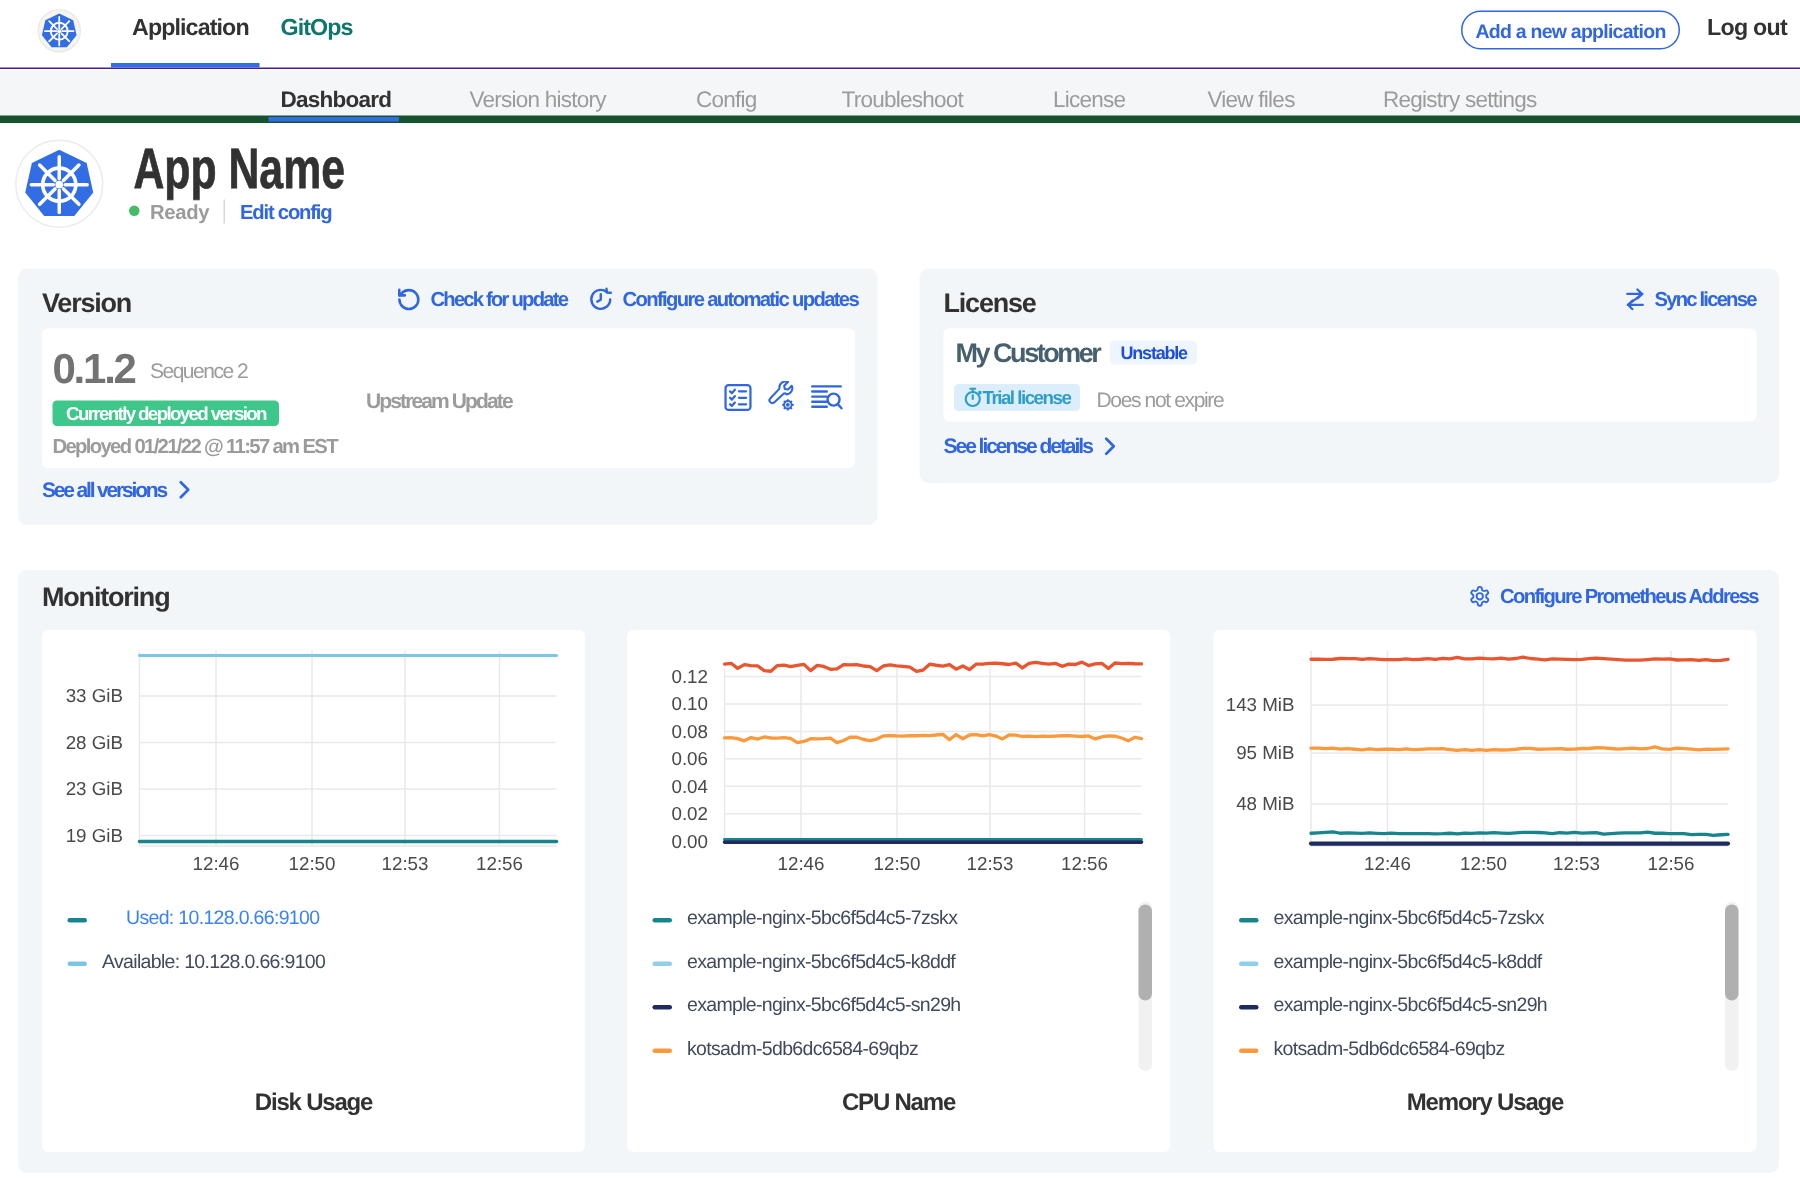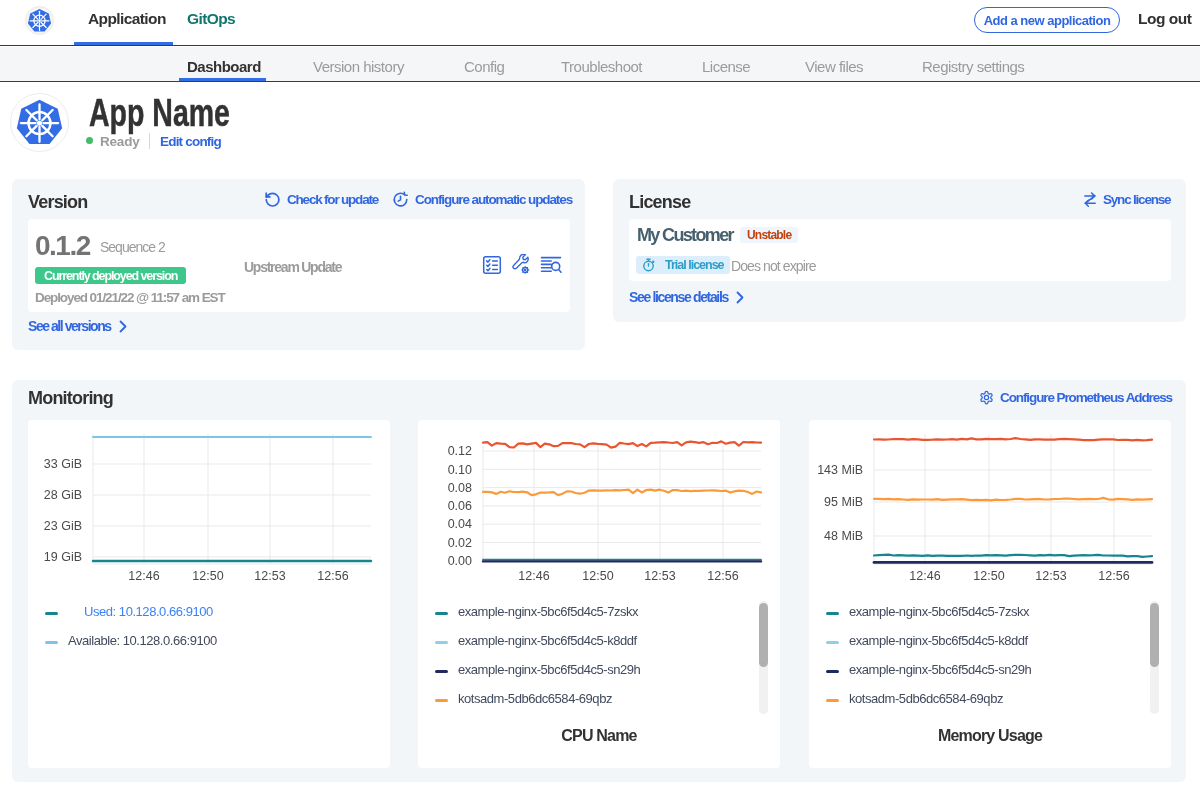--- a/index.html
+++ b/index.html
@@ -17,21 +17,21 @@
         <circle cx="20" cy="20.5" r="9" fill="none" stroke="#fff" stroke-width="2"></circle>
         <circle cx="20" cy="20.5" r="2.1" fill="#fff"></circle>
       </svg>
     </div>
     <div class="abs" style="left:88px;top:10px;font-size:15.5px;font-weight:600;letter-spacing:-0.6px;color:#323232">Application</div>
     <div class="abs" style="left:74px;top:42px;width:99px;height:3px;background:#326de6"></div>
     <div class="abs" style="left:187px;top:10px;font-size:15.5px;font-weight:600;letter-spacing:-0.6px;color:#0f766e">GitOps</div>
     <div class="abs" style="left:974px;top:7px;width:146px;height:26px;border:1.5px solid #3066e0;border-radius:14px;display:flex;align-items:center;justify-content:center;font-size:13px;font-weight:700;letter-spacing:-0.5px;color:#3066e0">Add a new application</div>
     <div class="abs" style="left:1138px;top:10px;font-size:15.5px;font-weight:700;letter-spacing:-0.5px;color:#323232">Log out</div>
   </div>
-<div class="abs" style="left:0;top:47px;width:1200px;height:35px;background:#f5f6f8;border-bottom:1px solid #14532d">
+<div class="abs" style="left:0;top:47px;width:1200px;height:35px;background:#f5f6f8;border-bottom:5px solid #14532d">
     <div class="abs" style="left:187px;top:11px;font-size:15px;font-weight:600;letter-spacing:-0.5px;color:#323232">Dashboard</div>
     <div class="abs" style="left:313px;top:11px;font-size:15px;font-weight:400;letter-spacing:-0.5px;color:#9b9b9b">Version history</div>
     <div class="abs" style="left:464px;top:11px;font-size:15px;font-weight:500;letter-spacing:-0.5px;color:#9b9b9b">Config</div>
     <div class="abs" style="left:561px;top:11px;font-size:15px;font-weight:500;letter-spacing:-0.5px;color:#9b9b9b">Troubleshoot</div>
     <div class="abs" style="left:702px;top:11px;font-size:15px;font-weight:500;letter-spacing:-0.5px;color:#9b9b9b">License</div>
     <div class="abs" style="left:805px;top:11px;font-size:15px;font-weight:500;letter-spacing:-0.5px;color:#9b9b9b">View files</div>
     <div class="abs" style="left:922px;top:11px;font-size:15px;font-weight:500;letter-spacing:-0.5px;color:#9b9b9b">Registry settings</div>
     <div class="abs" style="left:179px;top:31px;width:87px;height:3px;background:#326de6"></div>
   </div>
 <div class="abs" style="left:10px;top:93px;width:59px;height:59px;border-radius:50%;background:#fff;border:1px solid #ececec;display:flex;align-items:center;justify-content:center">
@@ -110,22 +110,22 @@
 <div class="abs iconrow" style="left:1083px;top:192px">
     <svg width="14" height="15" viewBox="0 0 14 15" fill="none" stroke="#3066e0" stroke-width="1.5" stroke-linecap="round" stroke-linejoin="round">
       <path d="M1.8 3.9h9.8M8.6 1l3 2.9-2.9 3"></path>
       <path d="M12 3.9L2.2 11.2"></path>
       <path d="M12.2 11.2H2.4M5.4 8.3l-3 2.9 2.9 3"></path>
     </svg>
     <span class="link" style="letter-spacing:-1.2px">Sync license</span>
   </div>
 <div class="abs" style="left:629px;top:219px;width:542px;height:62px;background:#fff;border-radius:4px"></div>
 <div class="abs" style="left:637px;top:225px;font-size:18px;font-weight:700;letter-spacing:-1.65px;color:#46606e">My Customer</div>
-<div class="abs" style="left:740px;top:227px;height:16px;background:#eef5fd;border-radius:3px;display:flex;align-items:center;padding:0 7px;font-size:12px;font-weight:600;letter-spacing:-0.8px;color:#c2410c">Unstable</div>
-<div class="abs iconrow" style="left:636px;top:256px;height:18px;background:#dcedfb;border-radius:3px;padding:0 6px;gap:10px">
+<div class="abs" style="left:740px;top:227px;height:16px;background:#eef5fd;border-radius:3px;display:flex;align-items:center;padding:0 7px;font-size:12px;font-weight:600;letter-spacing:-0.8px;color:#1d4ed8">Unstable</div>
+<div class="abs iconrow" style="left:636px;top:256px;height:18px;background:#dcedfb;border-radius:3px;padding:0 6px;gap:0">
     <span style="display:flex">
       <svg width="13" height="14" viewBox="0 0 13 14" fill="none" stroke="#2d9ec9" stroke-width="1.4" stroke-linecap="round">
         <circle cx="6.5" cy="8" r="4.7"></circle>
         <path d="M6.5 5.6V8"></path>
         <path d="M4.9 1.2h3.2"></path>
         <path d="M6.5 1.4v1.7"></path>
         <path d="M10.8 3.3l.9.9M11.7 3.3l-.9.9"></path>
       </svg>
     </span>
     <span style="font-size:12.5px;font-weight:700;letter-spacing:-1.0px;color:#2d9ec9">Trial license</span>
@@ -168,20 +168,21 @@
       <text x="54" y="141.2" text-anchor="end" font-size="12.5" fill="#4a4a4a">19 GiB</text>
       <text x="116" y="160" text-anchor="middle" font-size="12.5" fill="#4a4a4a">12:46</text>
       <text x="180" y="160" text-anchor="middle" font-size="12.5" fill="#4a4a4a">12:50</text>
       <text x="242" y="160" text-anchor="middle" font-size="12.5" fill="#4a4a4a">12:53</text>
       <text x="305" y="160" text-anchor="middle" font-size="12.5" fill="#4a4a4a">12:56</text>
     </svg>
     <div style="position:absolute;left:17px;top:192px;width:13px;height:3px;border-radius:2px;background:#17858e"></div>
     <div style="position:absolute;left:56px;top:184px;font-size:13px;letter-spacing:-0.45px;color:#3b82f6;white-space:nowrap">Used: 10.128.0.66:9100</div>
     <div style="position:absolute;left:17px;top:221px;width:13px;height:3px;border-radius:2px;background:#7cc5e5"></div>
     <div style="position:absolute;left:40px;top:213px;font-size:13px;letter-spacing:-0.45px;color:#414a5c;white-space:nowrap">Available: 10.128.0.66:9100</div>
+    <div style="position:absolute;left:0;top:307px;width:362px;text-align:center;font-size:16px;font-weight:700;letter-spacing:-0.8px;color:#323232">Disk Usage</div>
   </div>
 <div style="position:absolute;left:418px;top:420px;width:362px;height:348px;background:#fff;border-radius:4px;">
     <svg width="362" height="166" viewBox="0 0 362 166" style="position:absolute;left:0;top:0">
       <g stroke="#e9e9e9" stroke-width="1">
         <line x1="65" y1="26" x2="65" y2="140.8"></line>
         <line x1="116" y1="26" x2="116" y2="140.8"></line>
         <line x1="180" y1="26" x2="180" y2="140.8"></line>
         <line x1="242" y1="26" x2="242" y2="140.8"></line>
         <line x1="305" y1="26" x2="305" y2="140.8"></line>
         <line x1="65" y1="31" x2="343" y2="31"></line>

